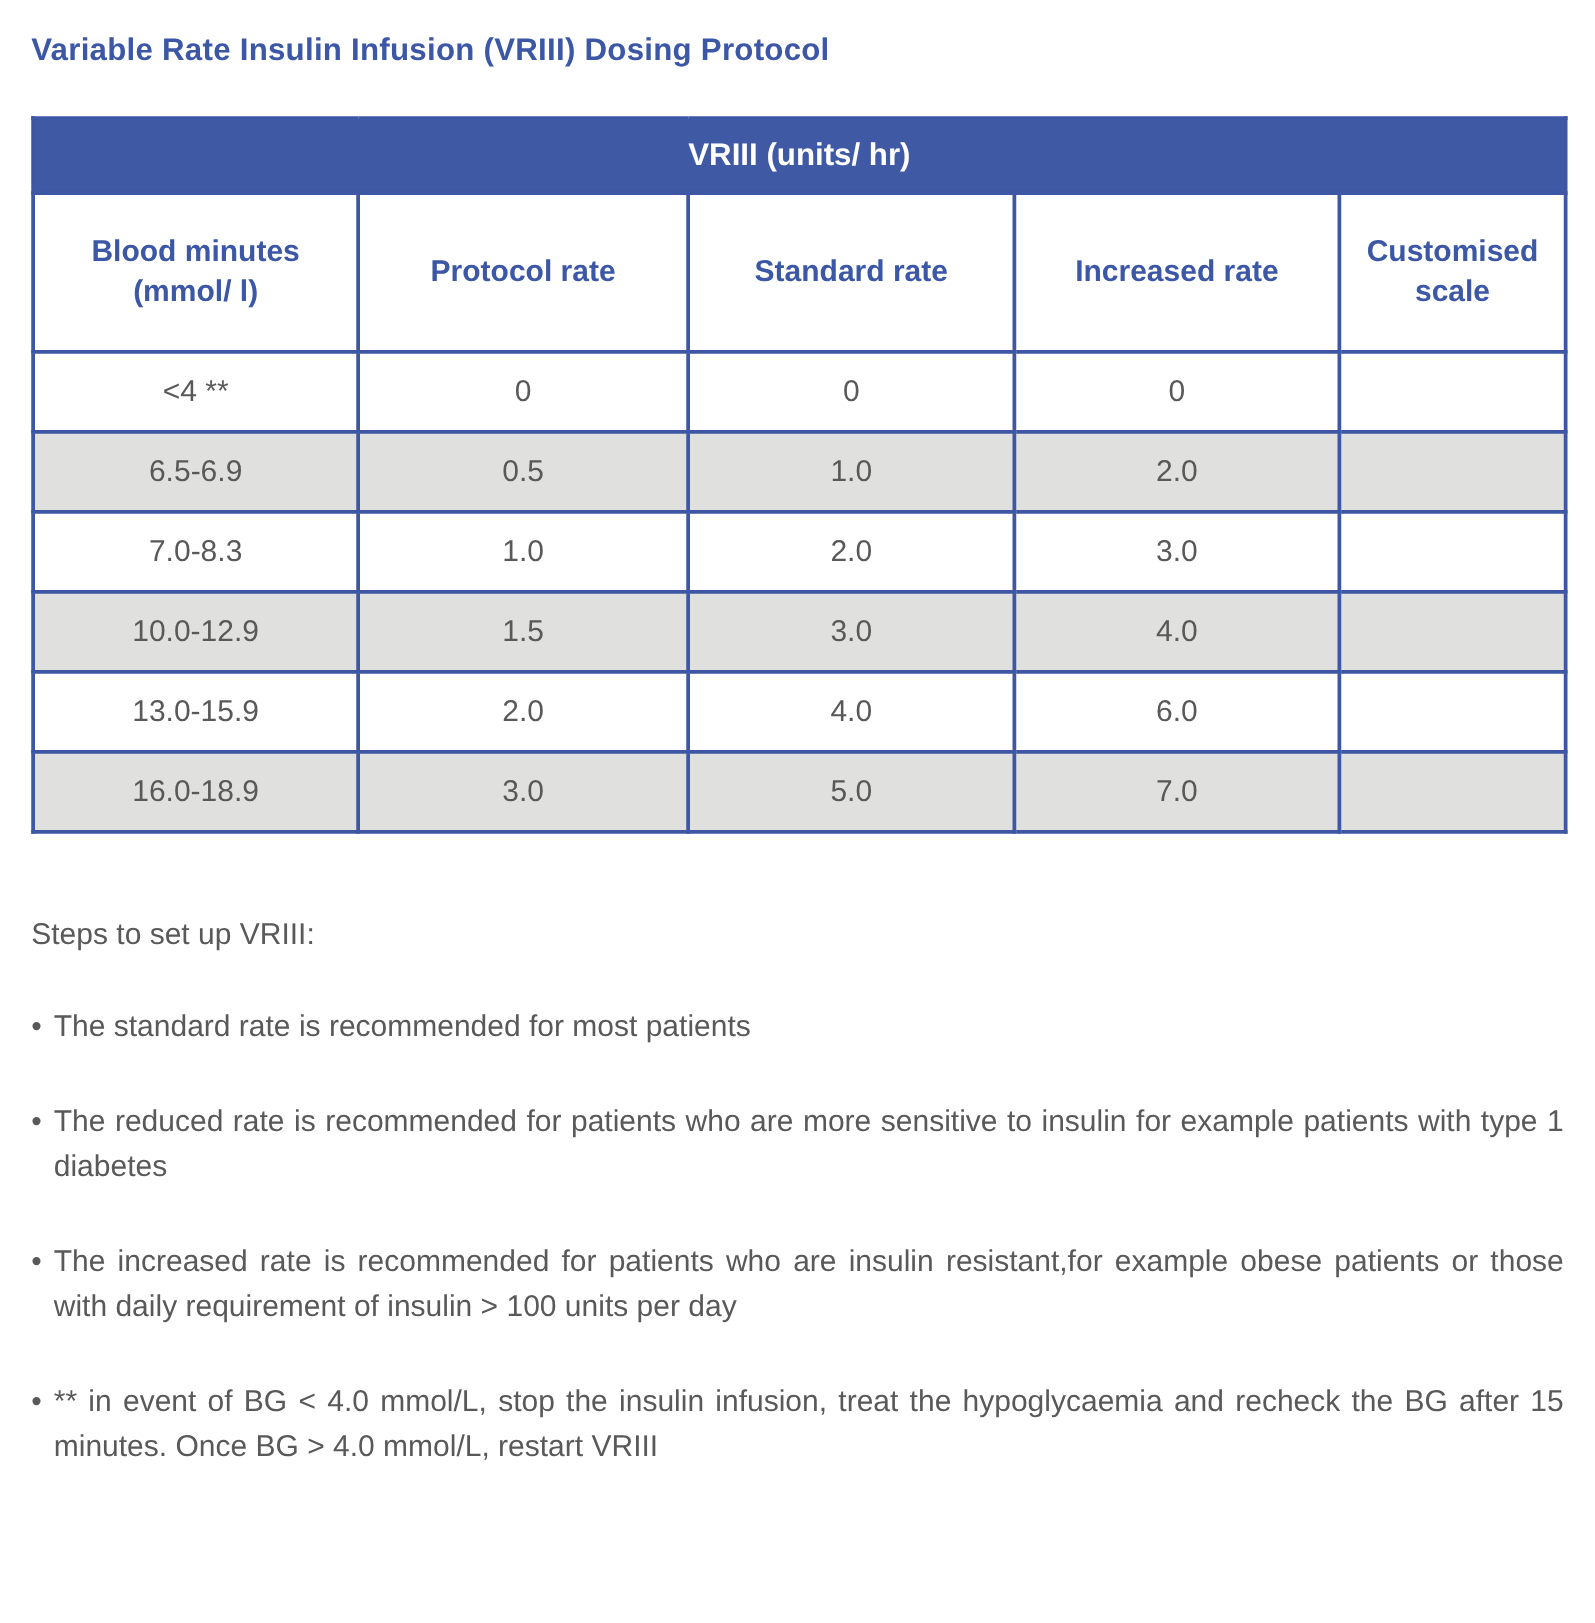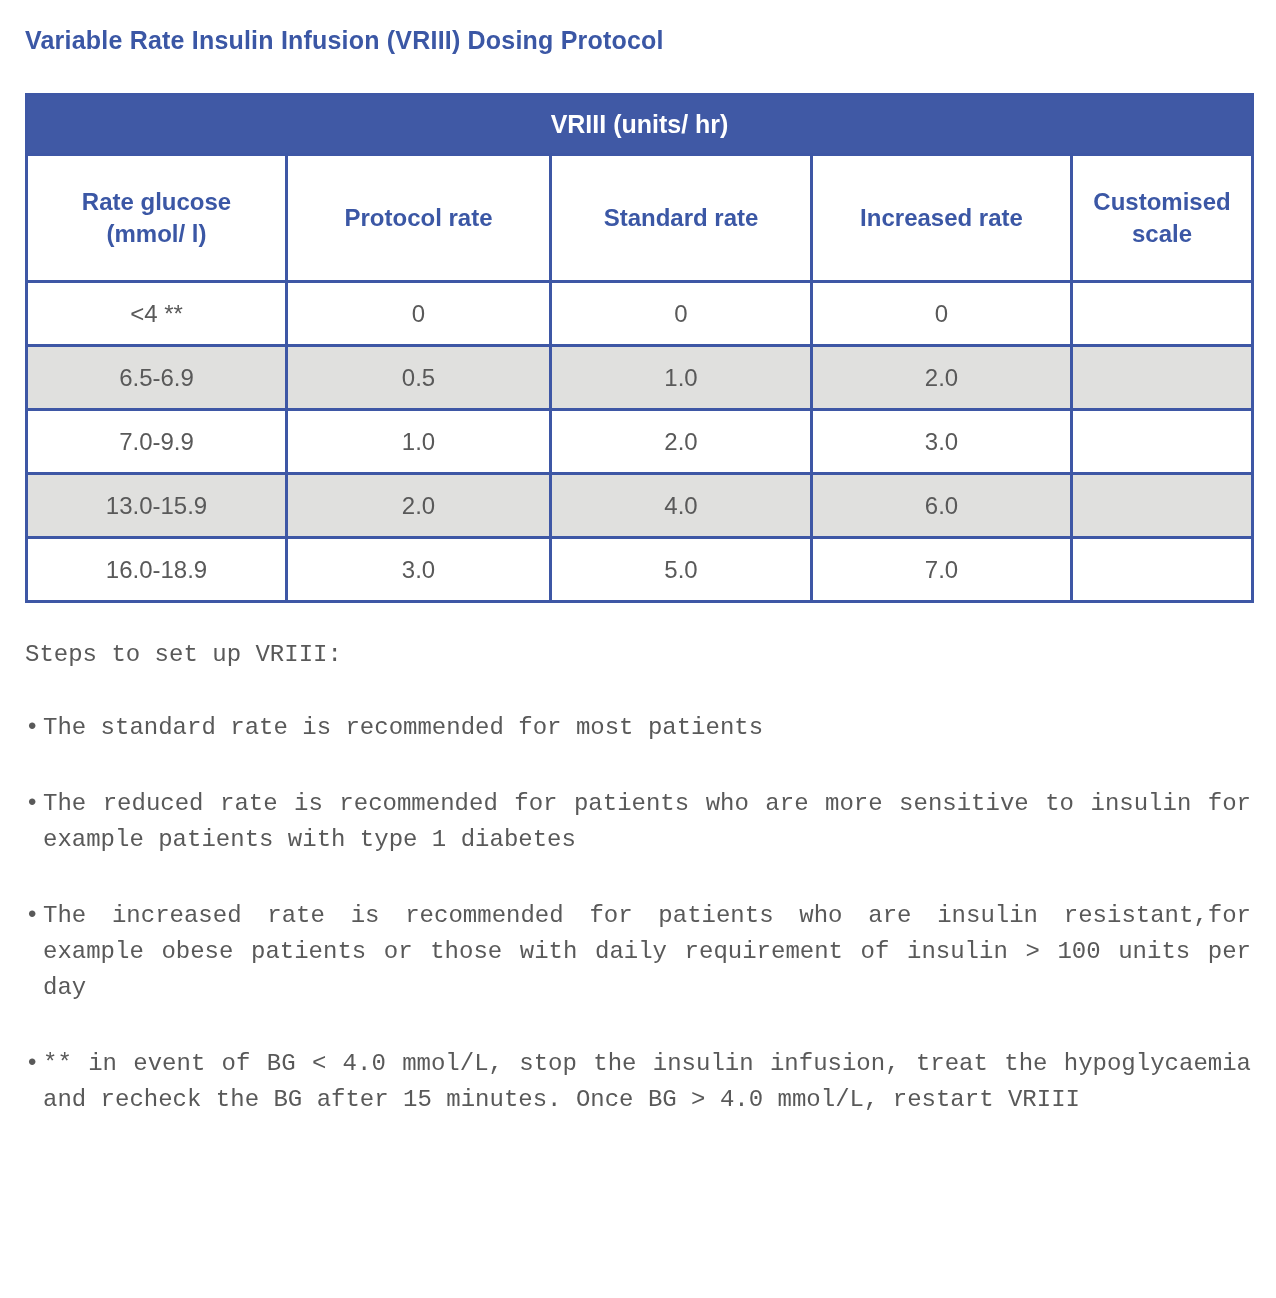--- a/index.html
+++ b/index.html
@@ -59,24 +59,23 @@
   tbody td {
     height: 64px;
     color: #595959;
     font-size: 24px;
     background: #ffffff;
   }
   tbody tr:nth-child(even) td {
     background: #E0E0DE;
   }
   .steps {
-    margin-top: 38px;
+    margin-top: 67px;
     color: #595959;
     font-size: 24px;
-    font-family: Liberation Mono, monospace;
   }
   .steps-heading {
     margin: 0 0 42px 0;
     font-weight: normal;
     font-size: 24px;
     color: #595959;
   }
   .bullet {
     display: flex;
     align-items: flex-start;
@@ -109,21 +108,21 @@
         <col class="c2">
         <col class="c3">
         <col class="c4">
         <col class="c5">
     </colgroup>
     <thead>
       <tr>
         <th class="band" colspan="5">VRIII (units/ hr)</th>
       </tr>
       <tr class="col-headers">
-        <th>Rate glucose
+        <th>Blood minutes
 (mmol/ l)</th>
         <th>Protocol rate</th>
         <th>Standard rate</th>
         <th>Increased rate</th>
         <th>Customised
 scale</th>
       </tr>
     </thead>
     <tbody>
       <tr>
@@ -134,24 +133,31 @@
         <td></td>
       </tr>
       <tr>
         <td>6.5-6.9</td>
         <td>0.5</td>
         <td>1.0</td>
         <td>2.0</td>
         <td></td>
       </tr>
       <tr>
-        <td>7.0-9.9</td>
+        <td>7.0-8.3</td>
         <td>1.0</td>
         <td>2.0</td>
         <td>3.0</td>
+        <td></td>
+      </tr>
+      <tr>
+        <td>10.0-12.9</td>
+        <td>1.5</td>
+        <td>3.0</td>
+        <td>4.0</td>
         <td></td>
       </tr>
       <tr>
         <td>13.0-15.9</td>
         <td>2.0</td>
         <td>4.0</td>
         <td>6.0</td>
         <td></td>
       </tr>
       <tr>

